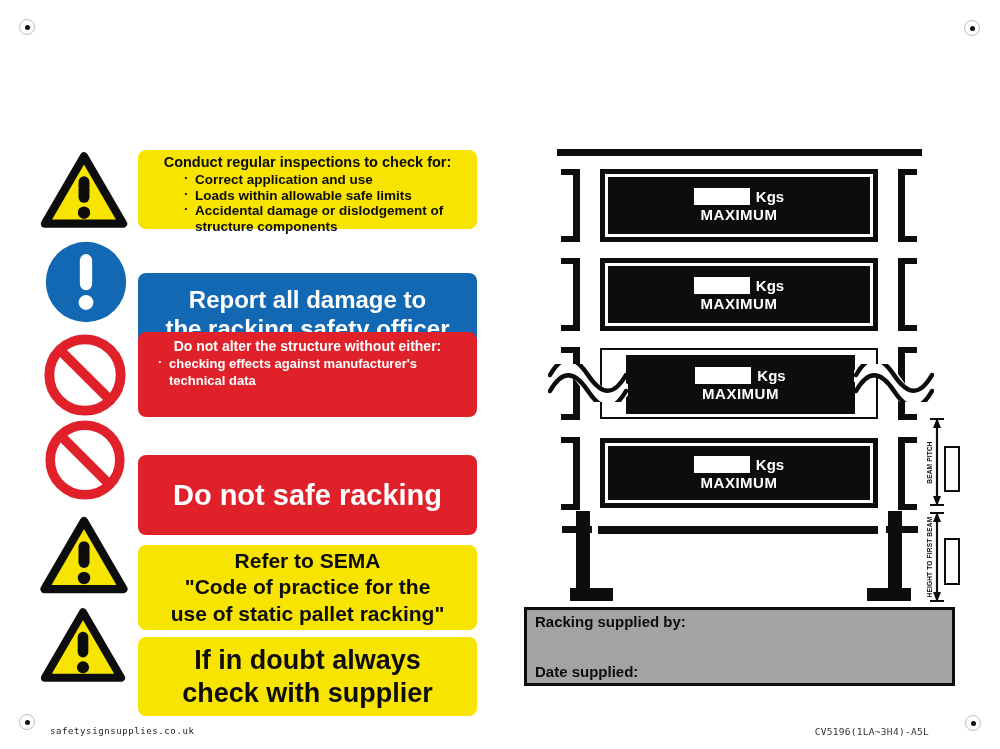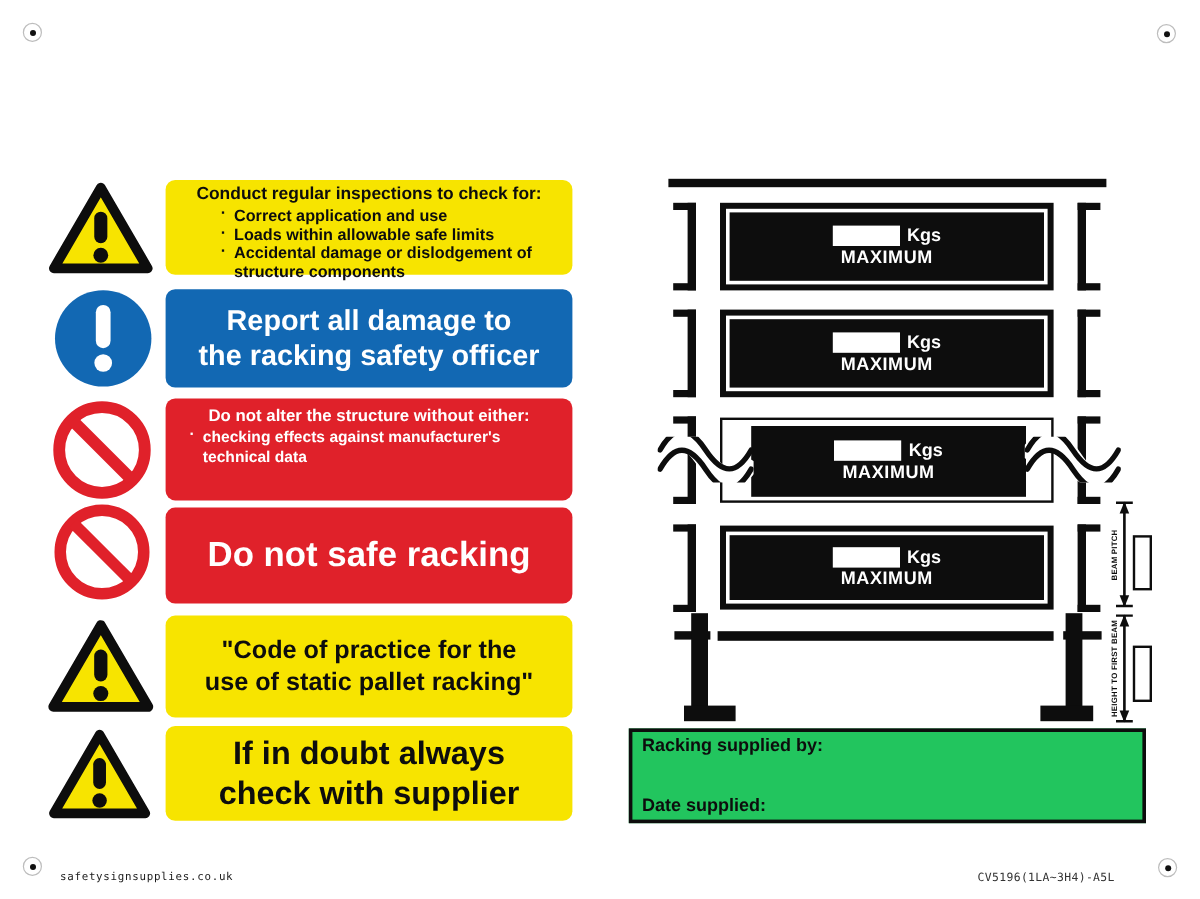--- a/index.html
+++ b/index.html
@@ -21,21 +21,21 @@
   
   .panel{position:absolute;left:138px;width:339px;border-radius:8px;box-sizing:border-box;}
   .p-yellow{background:#f7e400;color:#0d0d0d;}
   .p-blue{background:#1268b3;color:#fff;}
   .p-red{background:#e0212a;color:#fff;}
   .panel .ptitle{font-weight:bold;text-align:center;}
   .panel ul{margin:1px 0 0 0;padding:0;list-style:none;font-weight:bold;}
   .panel li{position:relative;padding-left:11px;}
   .panel li::before{content:"\00B7";position:absolute;left:0;top:-2px;font-weight:bold;}
   .center-lines{display:flex;flex-direction:column;align-items:center;justify-content:center;
-                text-align:center;font-weight:bold;}
+                text-align:center;font-weight:bold;margin-top:32px;}
 
   #panel-inspect{top:150px;height:79px;padding:4px 8px 3px 8px;}
   #panel-inspect .ptitle{font-size:14.5px;line-height:17px;}
   #panel-inspect ul{padding:0 6px 0 38px;font-size:13.5px;line-height:15.6px;}
 
   #panel-report{top:241px;height:82px;font-size:24px;line-height:29px;}
   #panel-alter{top:332px;height:85px;padding:6px 8px 3px 8px;}
   #panel-alter .ptitle{font-size:14px;line-height:16px;}
   #panel-alter ul{padding:1px 26px 0 12px;font-size:13px;line-height:16.6px;}
   #panel-climb{top:423px;height:80px;font-size:29px;}
@@ -62,21 +62,21 @@
   .wave{position:absolute;width:80px;height:38px;z-index:3;}
 
   
   .dimbox{position:absolute;width:12px;border:2px solid #0d0d0d;background:#fff;}
   .dim-label{position:absolute;width:80px;height:9px;line-height:9px;text-align:center;
              font-size:6.5px;font-weight:bold;letter-spacing:0.2px;white-space:nowrap;
              transform:rotate(-90deg);color:#0d0d0d;}
 
   
   .supbox{position:absolute;left:524px;top:607px;width:431px;height:79px;border:3px solid #0d0d0d;
-          box-sizing:border-box;background:#22c55e;}
+          box-sizing:border-box;background:#a3a3a3;}
   .supbox .sup1{position:absolute;left:8px;top:3px;font-size:15px;font-weight:bold;color:#0d0d0d;}
   .supbox .sup2{position:absolute;left:8px;bottom:3px;font-size:15px;font-weight:bold;color:#0d0d0d;}
 
   
   .site{position:absolute;left:50px;top:726px;font-family:"DejaVu Sans Mono",monospace;
         font-size:9px;letter-spacing:0.6px;color:#1a1a1a;}
   .code{position:absolute;right:71px;top:726px;font-family:"DejaVu Sans Mono",monospace;
         font-size:9.5px;letter-spacing:0.3px;color:#333;}
 </style>
 </head>
@@ -151,20 +151,21 @@
     <ul>
       <li>checking effects against manufacturer's technical data</li>
     </ul>
   </div>
 
   <div id="panel-climb" class="panel p-red center-lines">
     <div>Do not safe racking</div>
   </div>
 
   <div id="panel-sema" class="panel p-yellow center-lines">
+    <div>Refer to SEMA</div>
     <div>"Code of practice for the</div>
     <div>use of static pallet racking"</div>
   </div>
 
   <div id="panel-doubt" class="panel p-yellow center-lines">
     <div>If in doubt always</div>
     <div>check with supplier</div>
   </div>
 
   <div class="rk" style="left:557px;top:149px;width:365px;height:7px;"></div>

